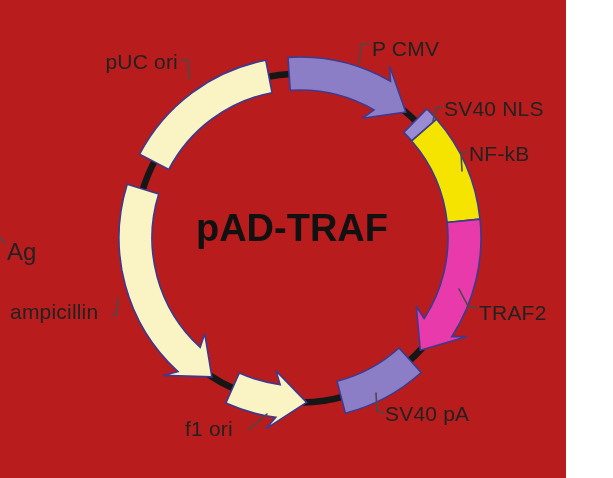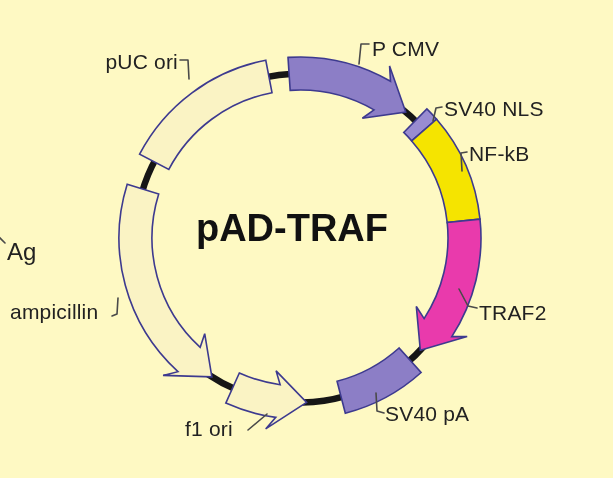--- a/index.html
+++ b/index.html
@@ -1,19 +1,19 @@
 <!DOCTYPE html>
 <html><head>
 <meta charset="utf-8">
 <style>
   html,body{margin:0;padding:0;background:#ffffff;}
   .canvas{
     position:relative;
-    width:613px;height:478px;
-    background:#fef9c3;
+    width:566px;height:478px;
+    background:#b91c1c;
     overflow:hidden;
     font-family:"Liberation Sans", sans-serif;
   }
   svg{display:block;}
   .seg-label{
     font-family:"Liberation Sans", sans-serif;
     font-size:21px;
     letter-spacing:0.2px;
     fill:#222222;
   }

